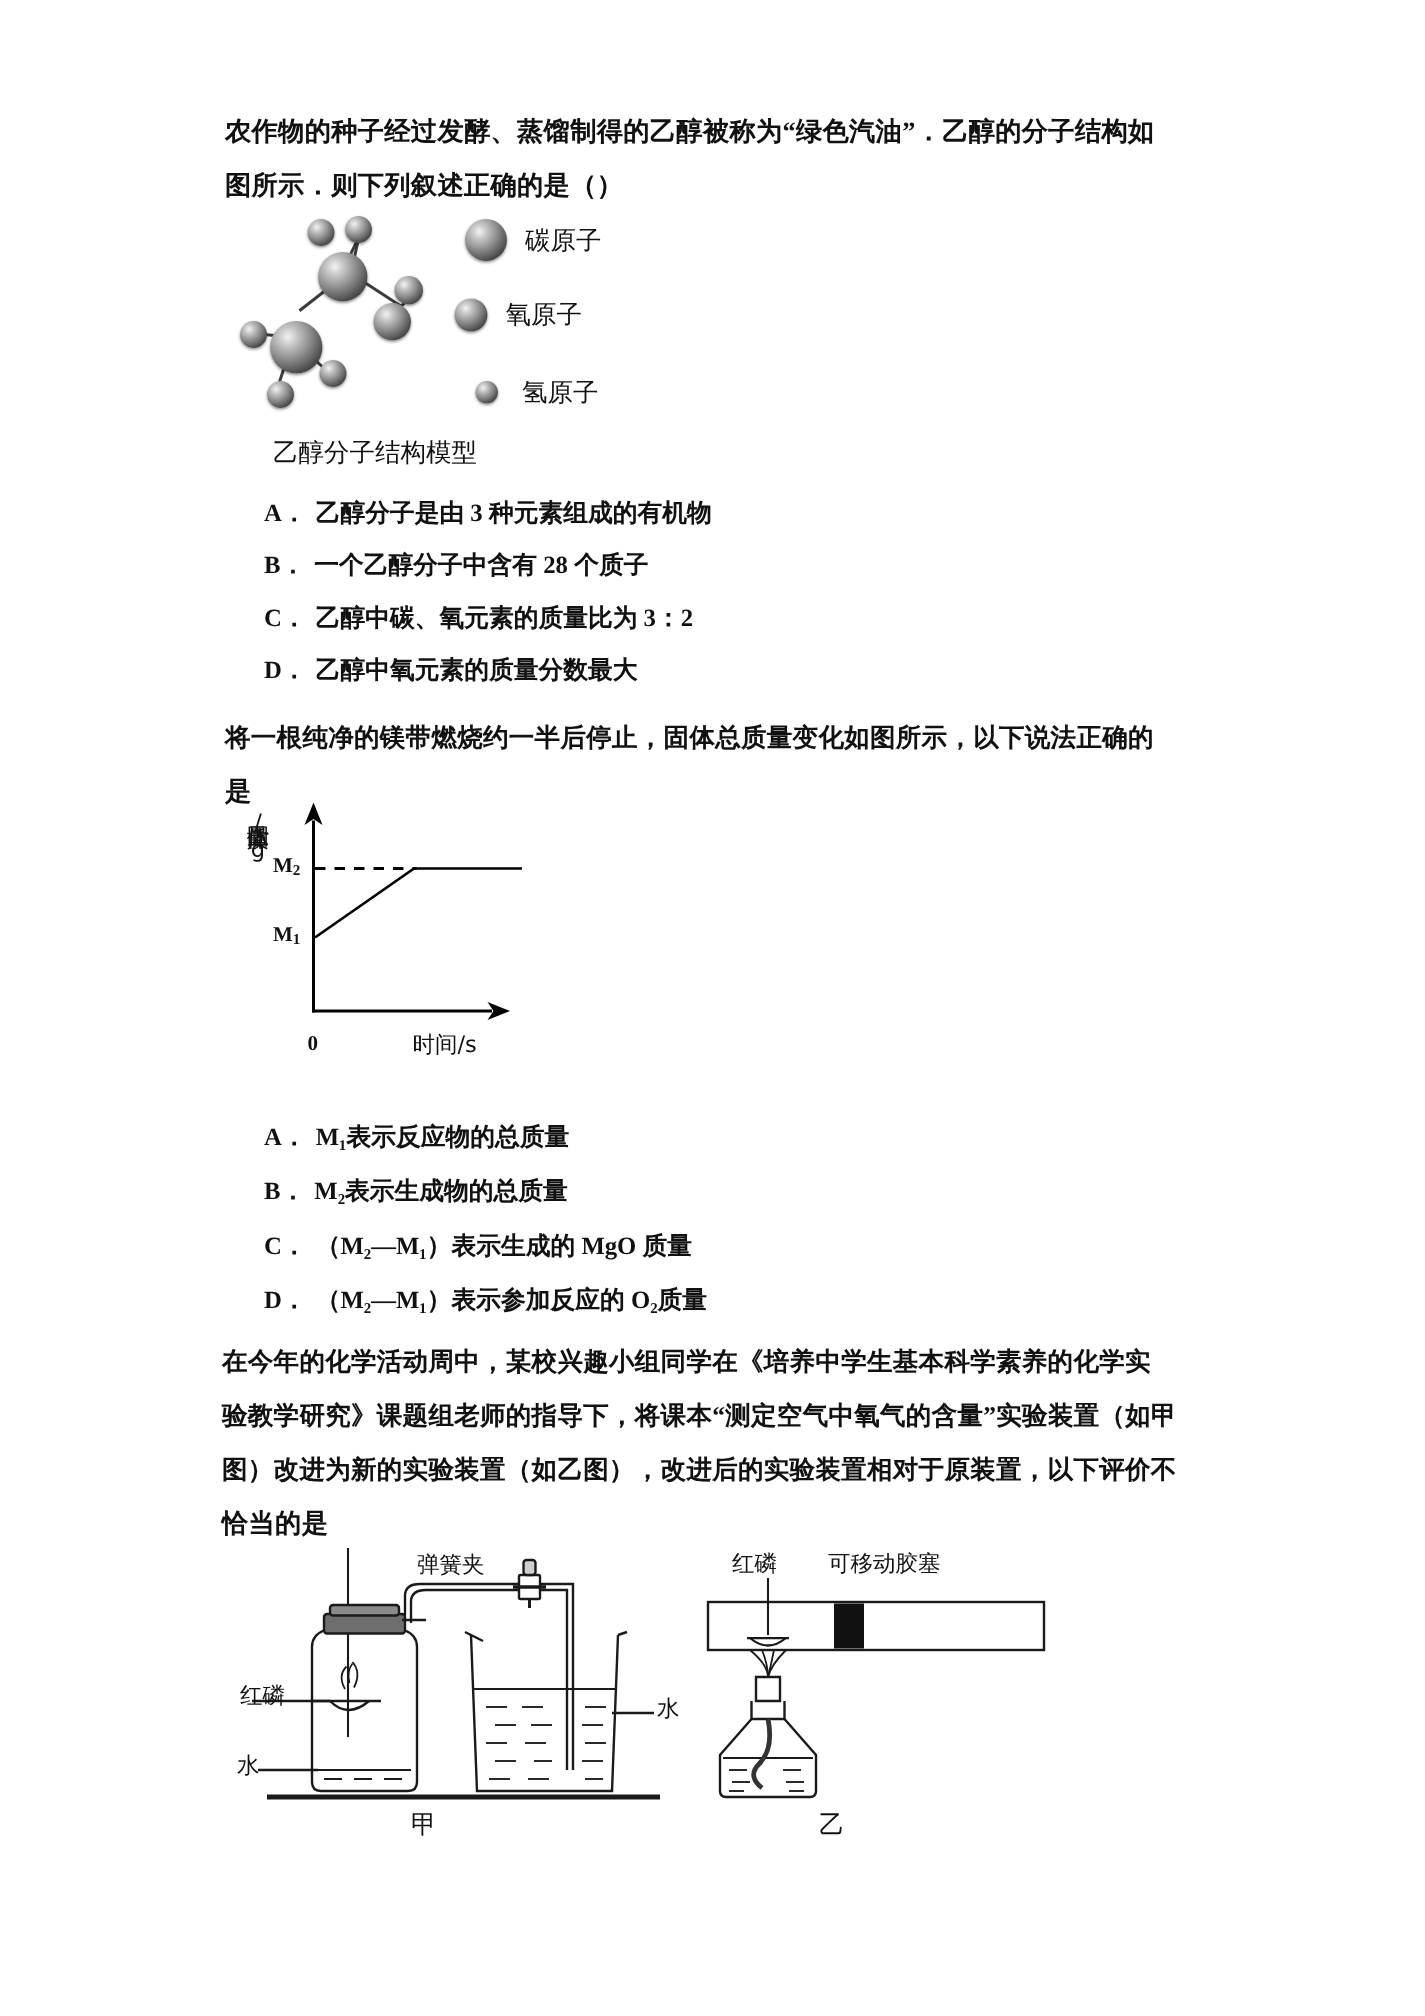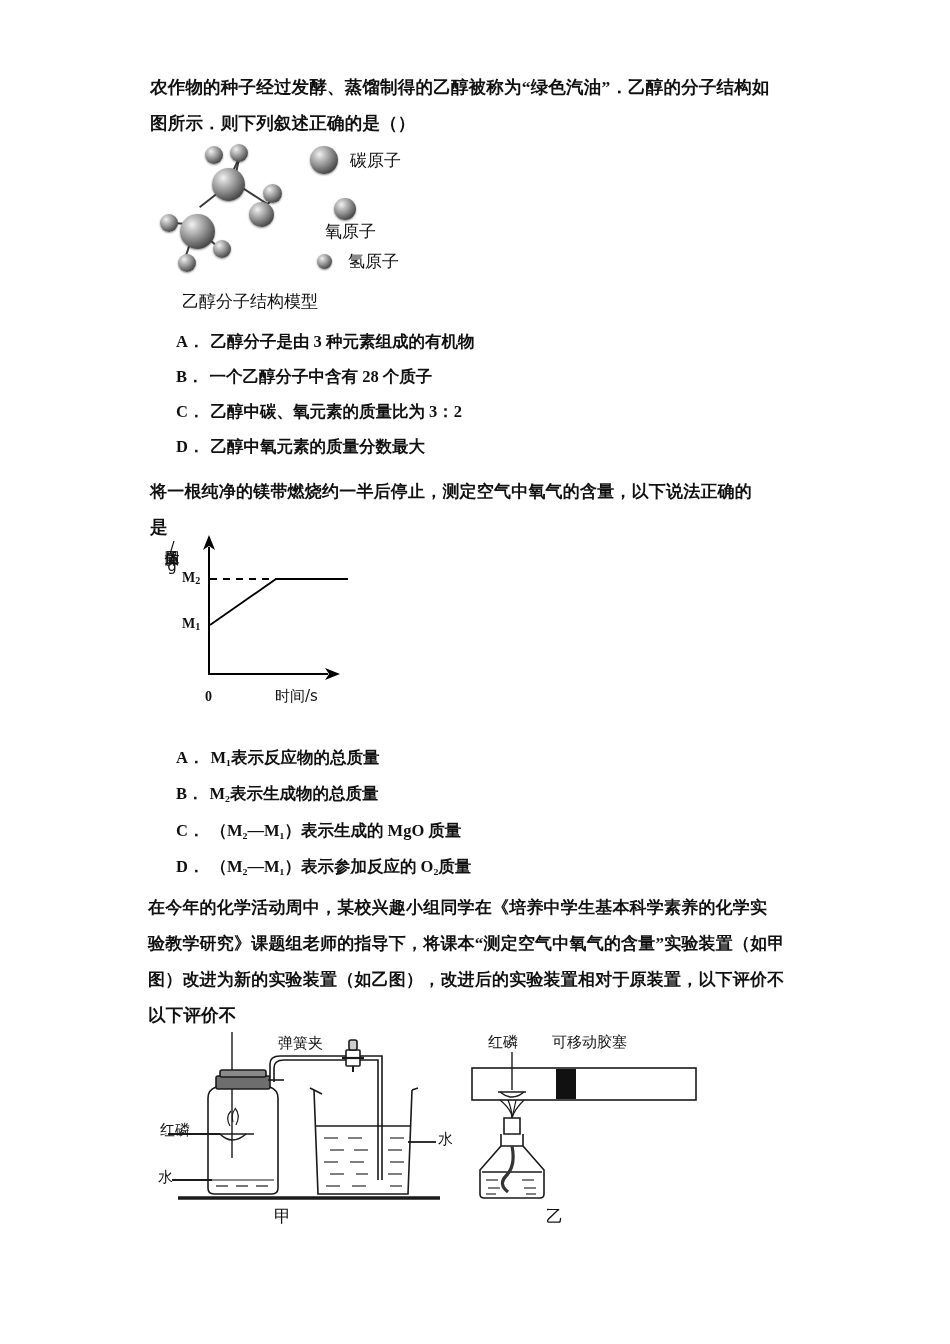--- a/index.html
+++ b/index.html
@@ -173,21 +173,21 @@
     <div class="atom" style="left:99px; top:70px; width:25px; height:25px;"></div>
     <div class="atom" style="left:10px; top:82px; width:18px; height:18px;"></div>
     <div class="atom" style="left:30px; top:82px; width:35px; height:35px;"></div>
     <div class="atom" style="left:63px; top:108px; width:18px; height:18px;"></div>
     <div class="atom" style="left:28px; top:122px; width:18px; height:18px;"></div>
 
     <div class="legend-row" style="left:160px; top:14px;justify-content:space-between;">
       <span class="atom" style="position:relative; width:28px; height:28px;"></span>
       <span class="lg-text">碳原子</span>
     </div>
-    <div class="legend-row" style="left:163px; top:66px;flex-direction:column;">
+    <div class="legend-row" style="left:153px; top:66px;">
       <span class="atom" style="position:relative; width:22px; height:22px;"></span>
       <span class="lg-text">氧原子</span>
     </div>
     <div class="legend-row" style="left:167px; top:118px;">
       <span class="atom" style="position:relative; width:15px; height:15px;"></span>
       <span class="lg-text" style="margin-left:16px;">氢原子</span>
     </div>
 
     <div class="fig-caption" style="left:32px; top:158px;">乙醇分子结构模型</div>
   </div>
@@ -198,21 +198,21 @@
   <div class="opt" style="left:152px; top:366px;">
     <span class="lbl">B．</span><span>一个乙醇分子中含有 28 个质子</span>
   </div>
   <div class="opt" style="left:152px; top:401px;">
     <span class="lbl">C．</span><span>乙醇中碳、氧元素的质量比为 3：2</span>
   </div>
   <div class="opt" style="left:152px; top:436px;">
     <span class="lbl">D．</span><span>乙醇中氧元素的质量分数最大</span>
   </div>
 
-  <div class="q-text" style="left:150px; top:472px; width:690px; font-size:17px;">将一根纯净的镁带燃烧约一半后停止，测定空气中氧气的含量，以下说法正确的</div>
+  <div class="q-text" style="left:150px; top:472px; width:690px; font-size:17px;">将一根纯净的镁带燃烧约一半后停止，固体总质量变化如图所示，以下说法正确的</div>
   <div class="q-text" style="left:150px; top:508px;">是</div>
 
   <div class="fig-chart">
 
     <div class="chart-ylabel">
       <span style="writing-mode: vertical-rl; text-orientation: upright; display:inline-block;">固体质量/g</span>
     </div>
 
     <div class="axis-line" style="left:48px; top:14px; width:2px; height:128px;"></div>
 
@@ -249,21 +249,21 @@
   <div class="opt" style="left:152px; top:820px;">
     <span class="lbl">C．</span><span>（M₂—M₁）表示生成的 MgO 质量</span>
   </div>
   <div class="opt" style="left:152px; top:856px;">
     <span class="lbl">D．</span><span>（M₂—M₁）表示参加反应的 O₂质量</span>
   </div>
 
   <div class="q-text" style="left:148px; top:888px; width:700px; font-size:17px;">在今年的化学活动周中，某校兴趣小组同学在《培养中学生基本科学素养的化学实</div>
   <div class="q-text" style="left:148px; top:924px; width:700px; font-size:17px;">验教学研究》课题组老师的指导下，将课本“测定空气中氧气的含量”实验装置（如甲</div>
   <div class="q-text" style="left:148px; top:960px; width:700px; font-size:17px;">图）改进为新的实验装置（如乙图），改进后的实验装置相对于原装置，以下评价不</div>
-  <div class="q-text" style="left:148px; top:996px;">以下评价不</div>
+  <div class="q-text" style="left:148px; top:996px;">恰当的是</div>
 
   <div class="fig-apparatus">
 
     <svg width="300" height="175" style="position:absolute; left:10px; top:5px;">
       <g fill="none" stroke="#1a1a1a" stroke-width="1.6">
 
         <line x1="82" y1="2" x2="82" y2="128" stroke-width="1.4"></line>
 
         <path d="M58,68 L58,158 Q58,164 64,164 L122,164 Q128,164 128,158 L128,68"></path>
 

